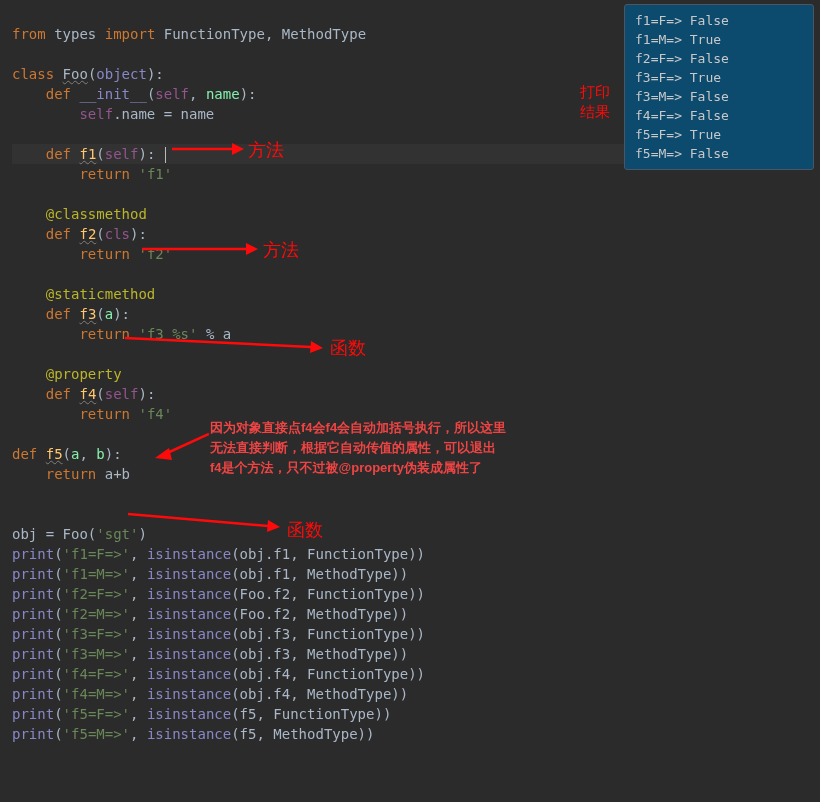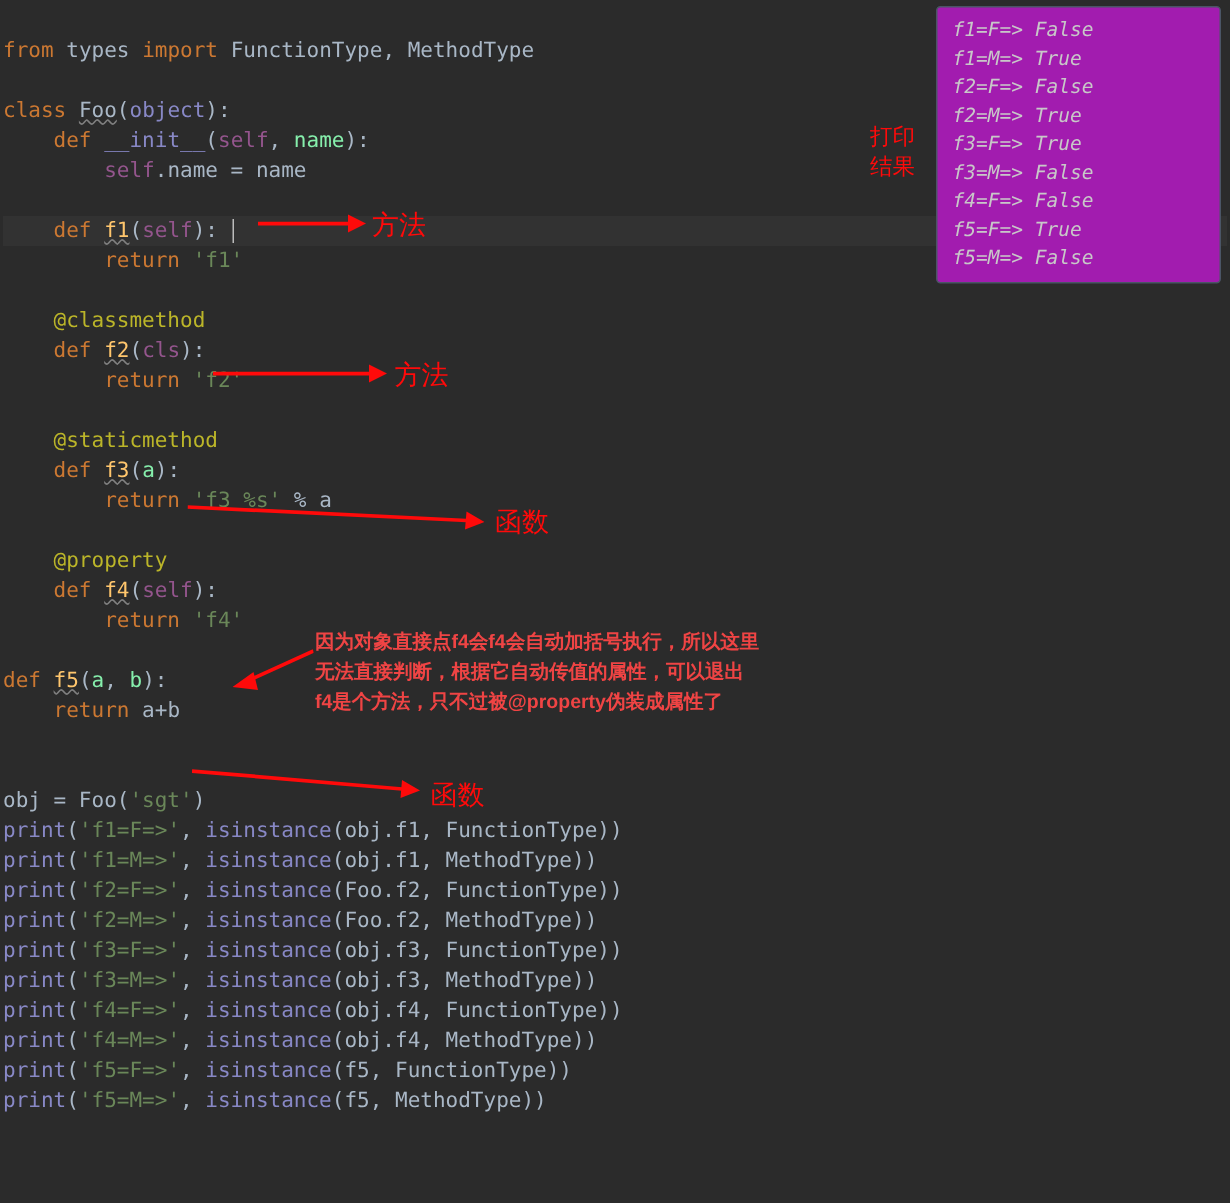--- a/index.html
+++ b/index.html
@@ -7,21 +7,21 @@
   background: #2b2b2b;
   font-family: 'Consolas', 'Monaco', monospace;
   font-size: 14px;
   color: #a9b7c6;
   width: 820px;
   height: 802px;
   position: relative;
   overflow: hidden;
 }
 .code-area {
-  padding: 4px 2px;
+  padding: 4px 12px;
   line-height: 20px;
   white-space: pre;
 }
 .kw { color: #cc7832; }
 .fn { color: #ffc66d; }
 .self { color: #94558d; }
 .bif { color: #8888c6; }
 .str { color: #6a8759; }
 .decorator { color: #bbb529; }
 .param { color: #86efac; }
@@ -38,28 +38,27 @@
   height: 16px;
   vertical-align: middle;
   margin-left: 1px;
 }
 
 .output-box {
   position: absolute;
   top: 4px;
   right: 6px;
   width: 190px;
-  background: #a21caf;
+  background: #0c4a6e;
   border: 1px solid #4a5565;
   border-radius: 3px;
   padding: 6px 10px;
   font-size: 13px;
   line-height: 19px;
   color: #c8c8c8;
-  font-style: italic;
 }
 .annotation {
   position: absolute;
   color: #ff0a0a;
   font-family: 'Microsoft YaHei', sans-serif;
   font-weight: normal;
   pointer-events: none;
 }
 .anno-note {
   position: absolute;
@@ -116,21 +115,20 @@
 <span class="bif">print</span>(<span class="str">'f4=F=&gt;'</span>, <span class="bif">isinstance</span><span>(obj.f4, FunctionType))</span>
 <span class="bif">print</span>(<span class="str">'f4=M=&gt;'</span>, <span class="bif">isinstance</span><span>(obj.f4, MethodType))</span>
 <span class="bif">print</span>(<span class="str">'f5=F=&gt;'</span>, <span class="bif">isinstance</span><span>(f5, FunctionType))</span>
 <span class="bif">print</span>(<span class="str">'f5=M=&gt;'</span>, <span class="bif">isinstance</span><span>(f5, MethodType))</span>
 </div>
 
 <div class="output-box">
 <div>f1=F=&gt;  False</div>
 <div>f1=M=&gt;  True</div>
 <div>f2=F=&gt;  False</div>
-<div>f2=M=&gt;  True</div>
 <div>f3=F=&gt;  True</div>
 <div>f3=M=&gt;  False</div>
 <div>f4=F=&gt;  False</div>
 <div>f5=F=&gt;  True</div>
 <div>f5=M=&gt;  False</div>
 </div>
 
 <div class="annotation" style="top:82px; right:210px; font-size:15px; line-height:20px;">
 <div>打印</div>
 <div>结果</div>

